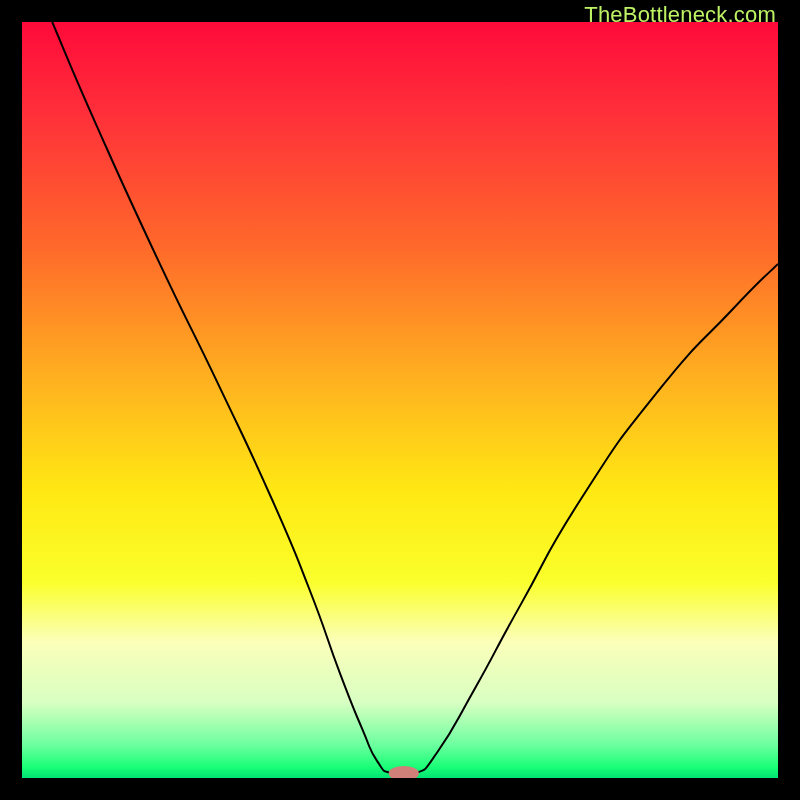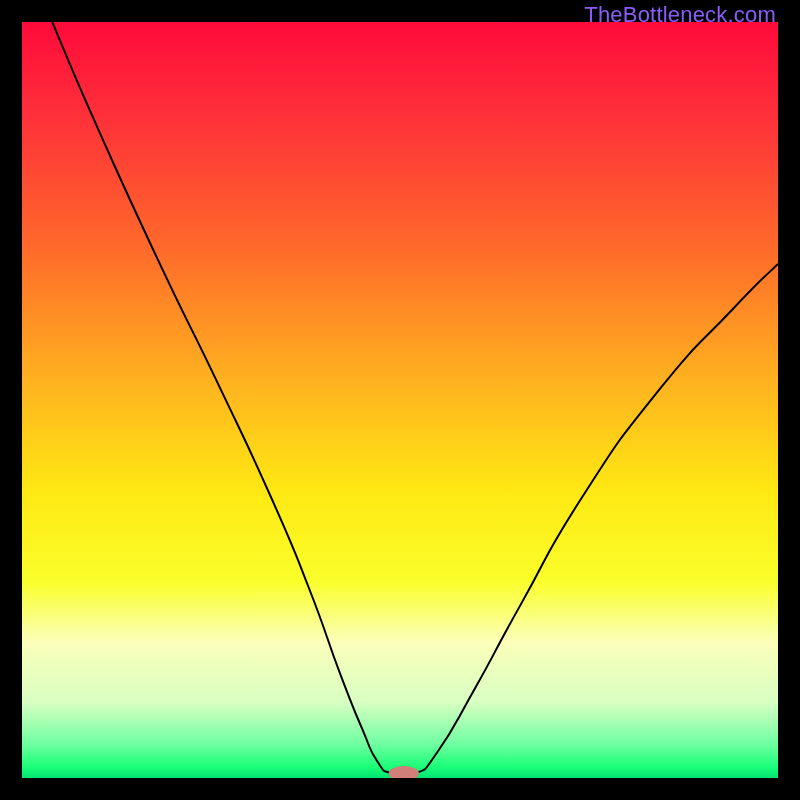--- a/index.html
+++ b/index.html
@@ -23,21 +23,21 @@
     position: absolute;
     left: 0;
     top: 0;
     width: 756px;
     height: 756px;
   }
   .watermark {
     position: absolute;
     top: 2px;
     right: 24px;
-    color: #8b5cf6;
+    color: #bef264;
     font-size: 22px;
     letter-spacing: 0.2px;
   }
   svg { display: block; }
 </style>
 </head>
 <body>
 
 <div class="frame">
   <svg class="plot" viewBox="0 0 100 100" preserveAspectRatio="none">

